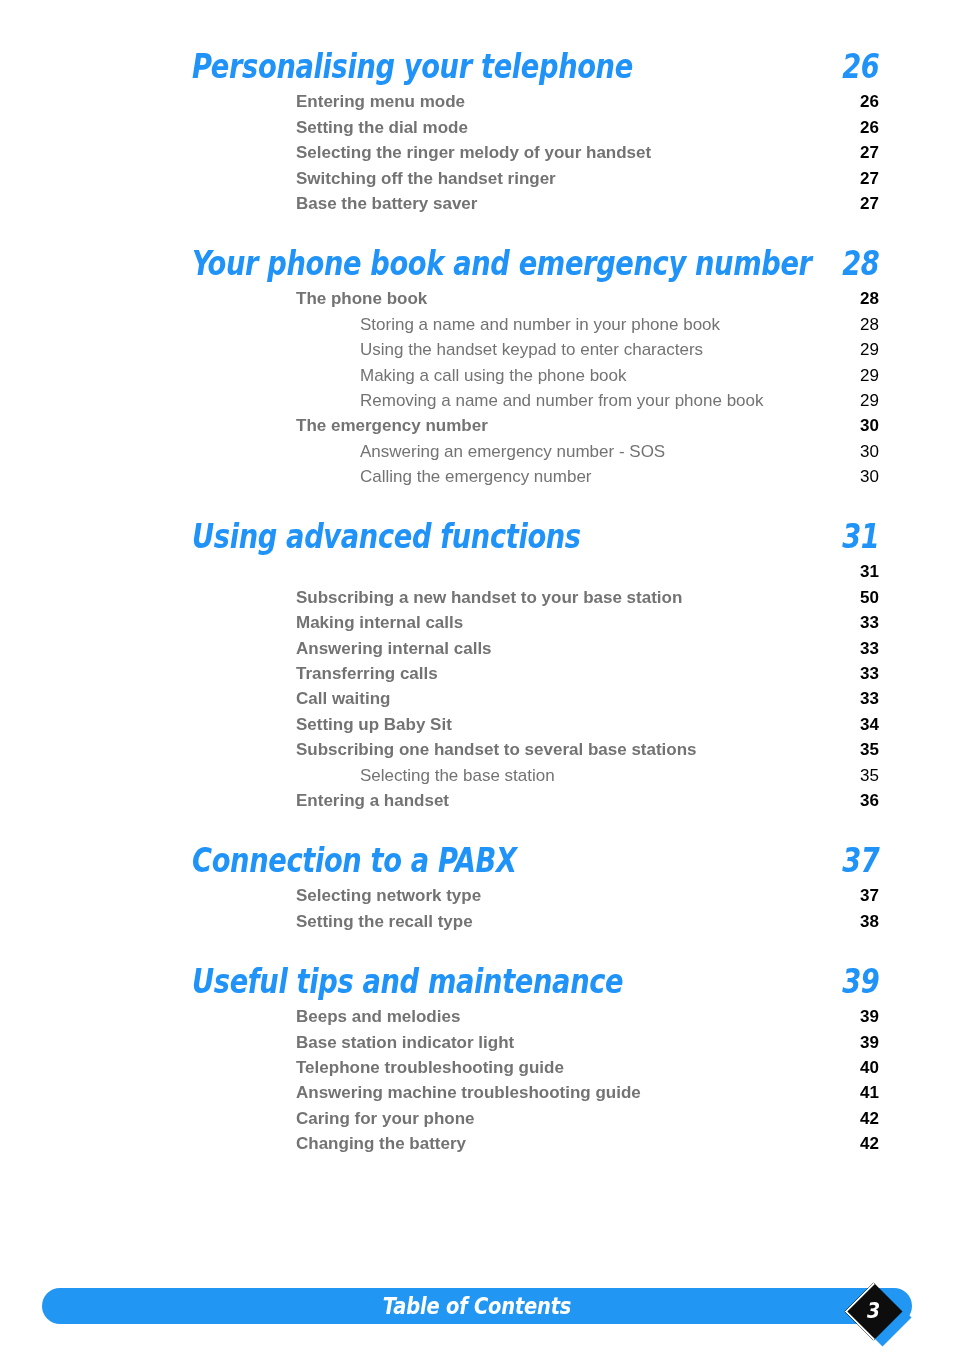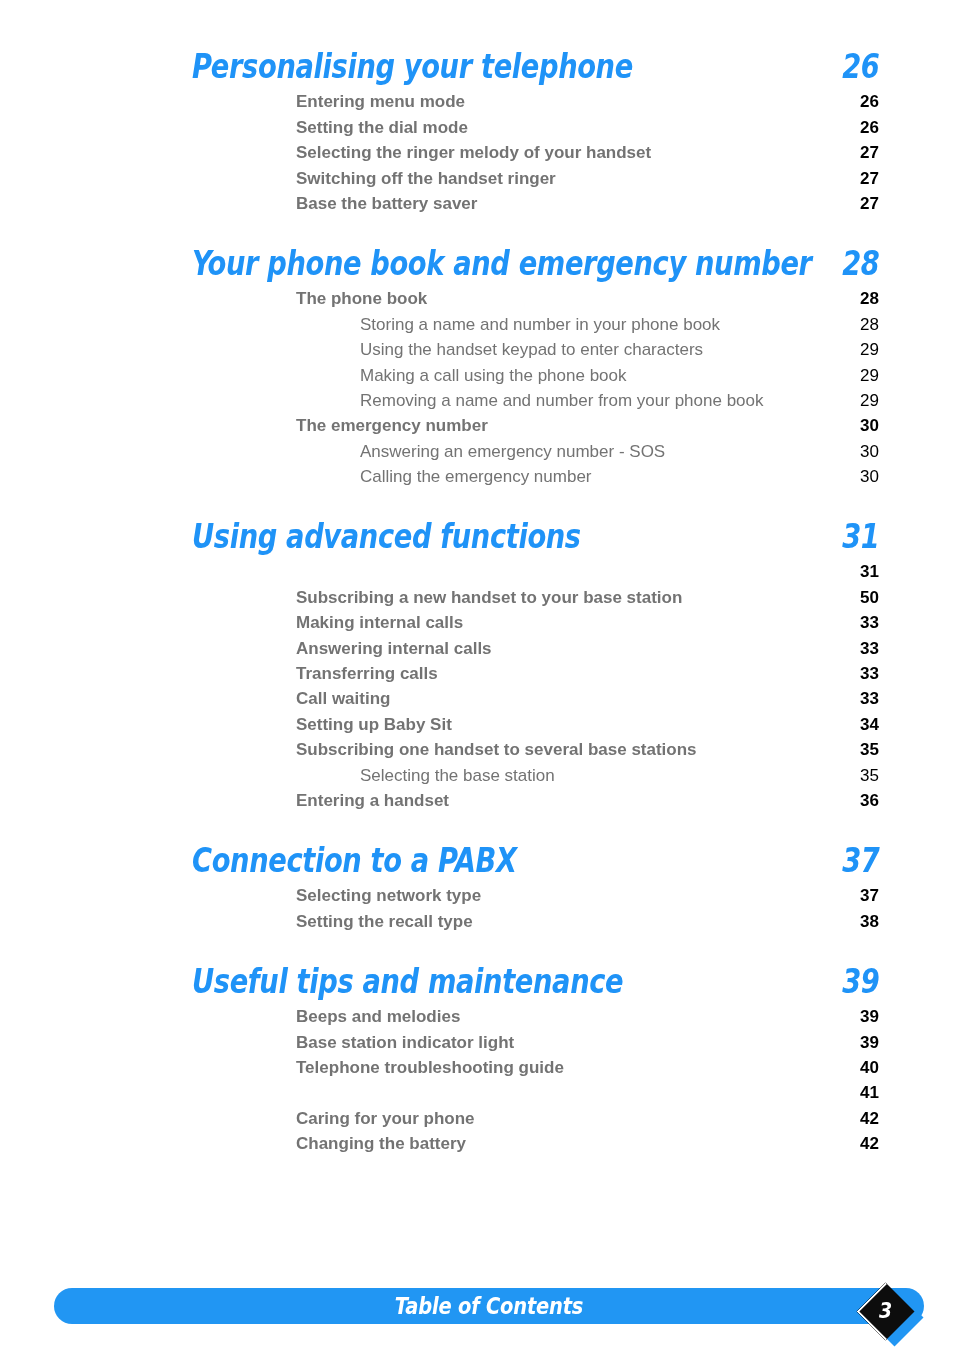--- a/index.html
+++ b/index.html
@@ -98,21 +98,21 @@
   
   .lvl3 .etitle { left: 360px; font-weight: normal; }
   .lvl3 .epage  { font-weight: normal; }
 
   
   .section + .section .sec-head { margin-top: 22px; }
 
   
   #footer {
     position: absolute;
-    left: 12px;
+    left: 0;
     top: 1282px;
     width: 810px;
     height: 70px;
   }
   .footer-bar {
     position: absolute;
     left: 42px;
     top: 6px;
     width: 870px;
     height: 36px;
@@ -319,20 +319,21 @@
         </div>
         <div class="entry lvl2">
           <span class="etitle">Base station indicator light</span>
           <span class="epage">39</span>
         </div>
         <div class="entry lvl2">
           <span class="etitle">Telephone troubleshooting guide</span>
           <span class="epage">40</span>
         </div>
         <div class="entry lvl2">
+          <span class="etitle">Answering machine troubleshooting guide</span>
           <span class="epage">41</span>
         </div>
         <div class="entry lvl2">
           <span class="etitle">Caring for your phone</span>
           <span class="epage">42</span>
         </div>
         <div class="entry lvl2">
           <span class="etitle">Changing the battery</span>
           <span class="epage">42</span>
         </div>

